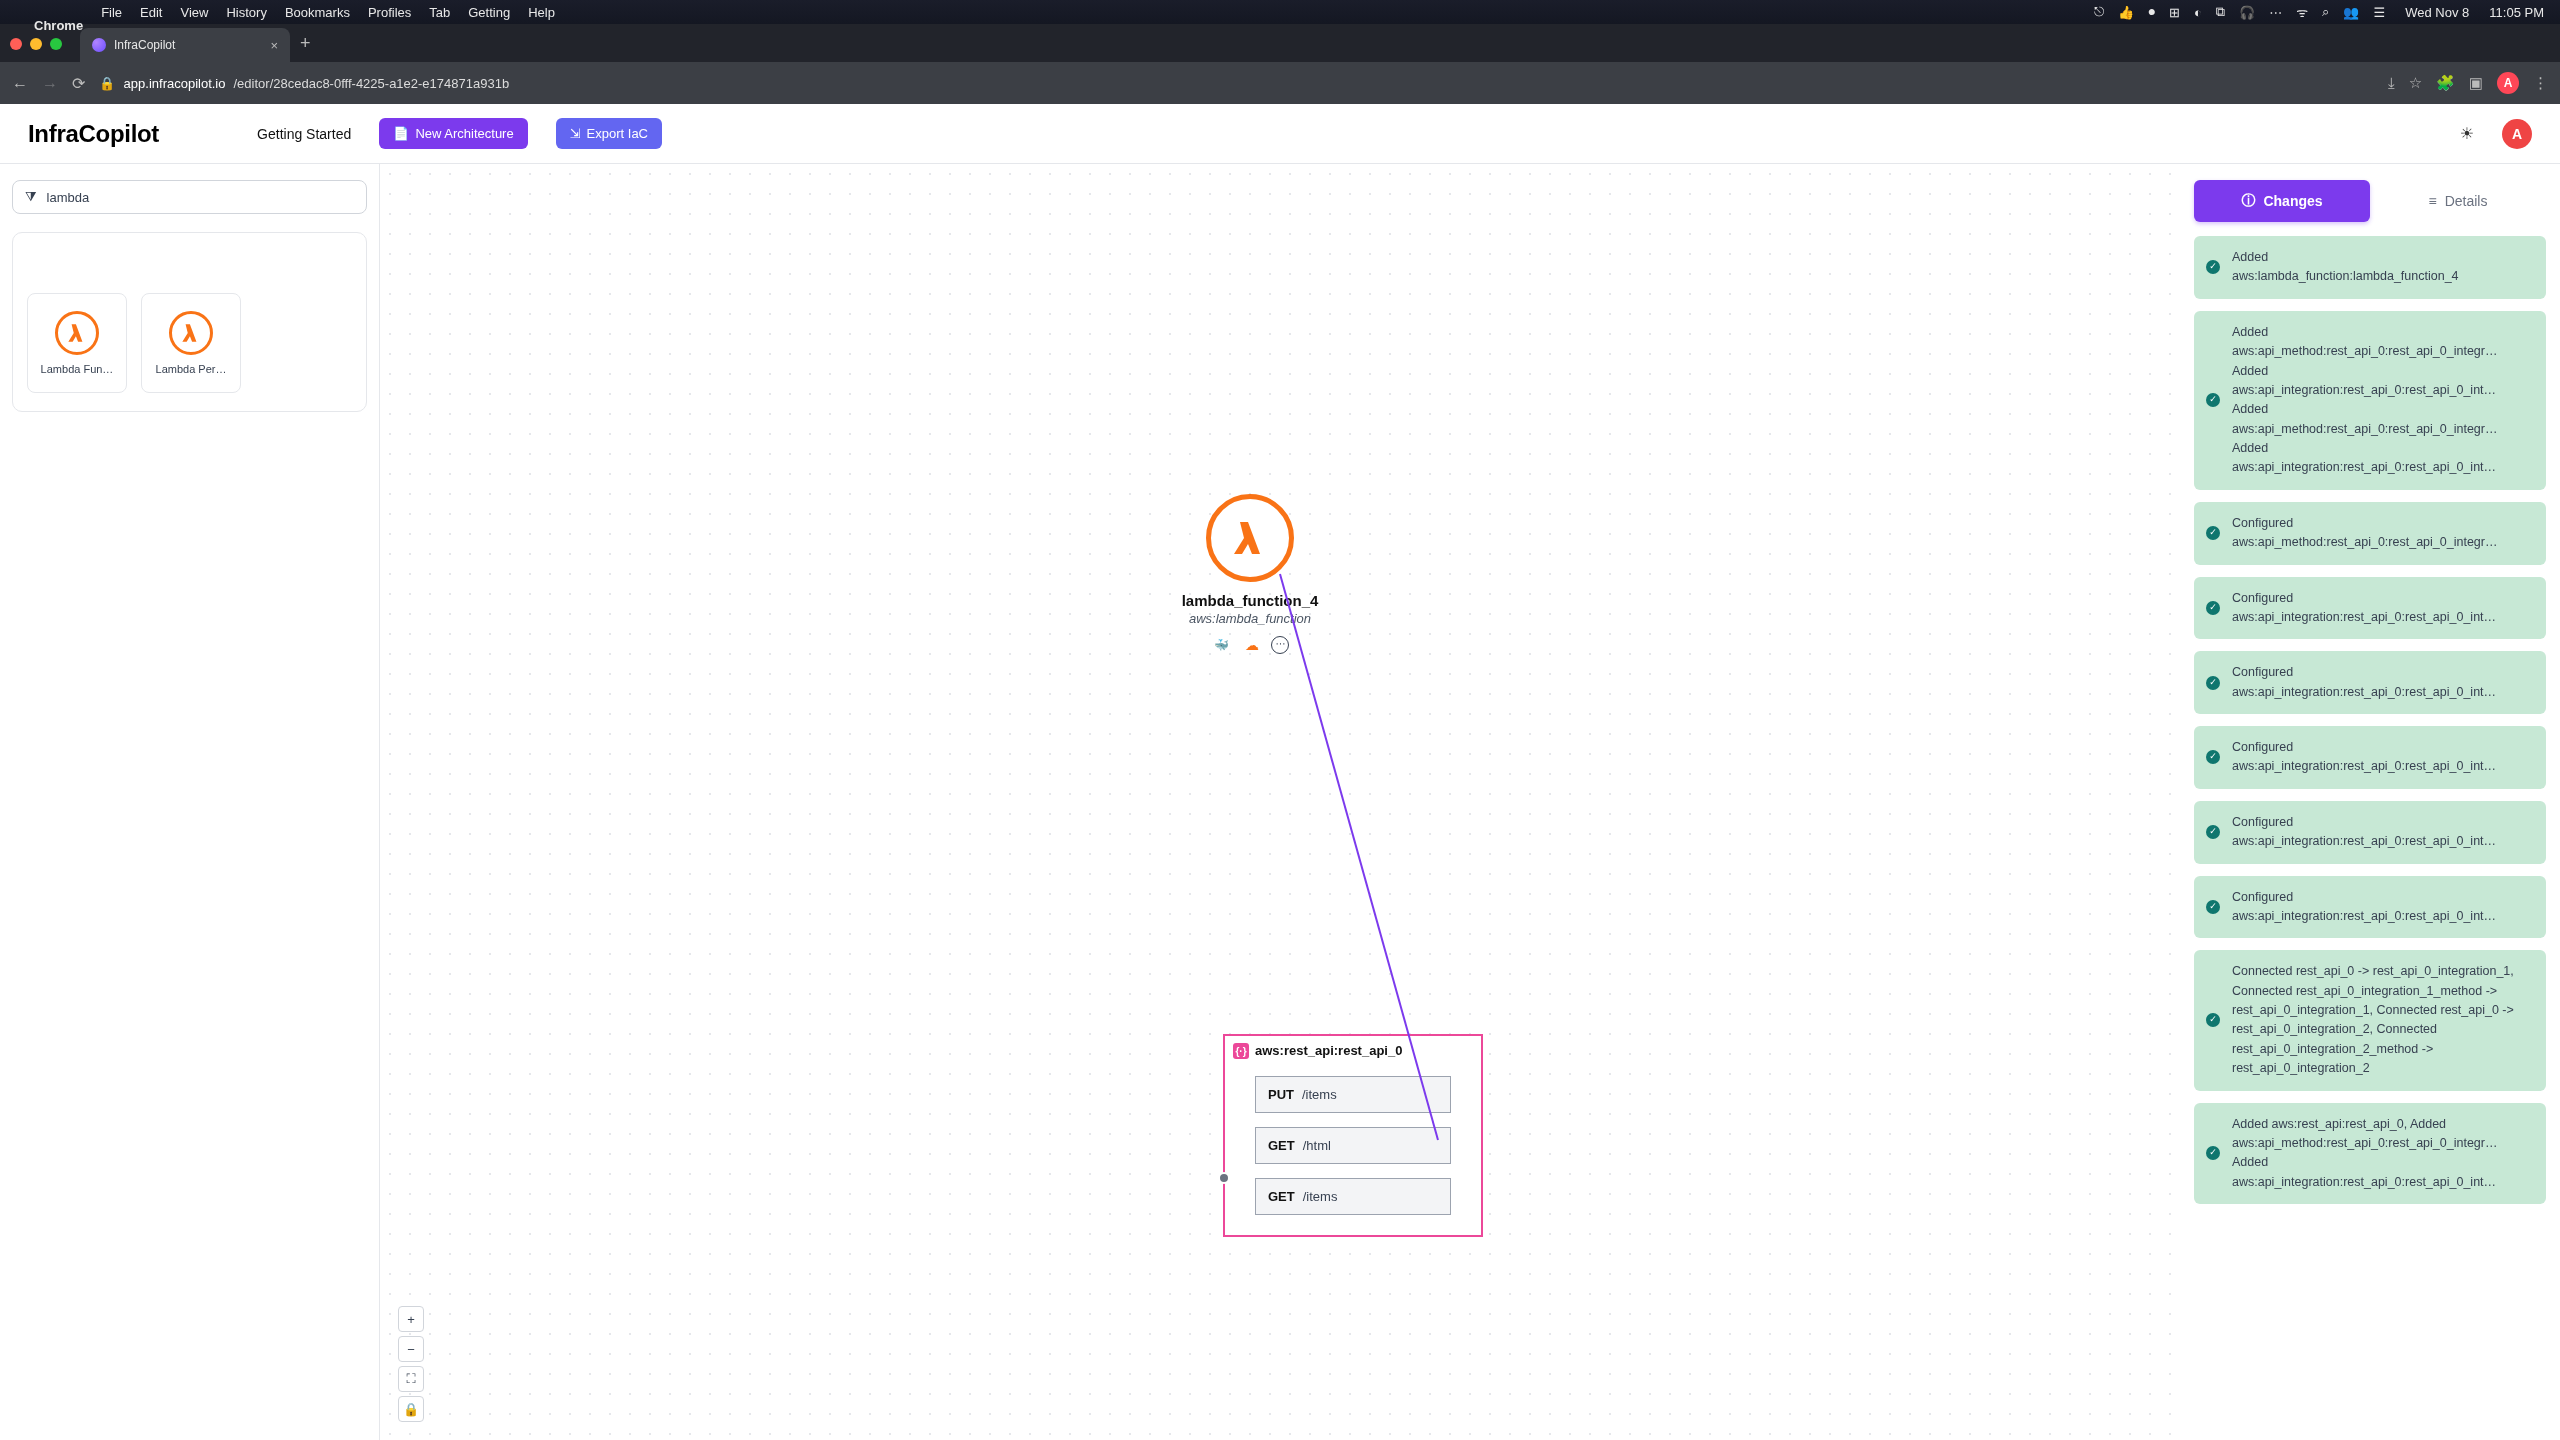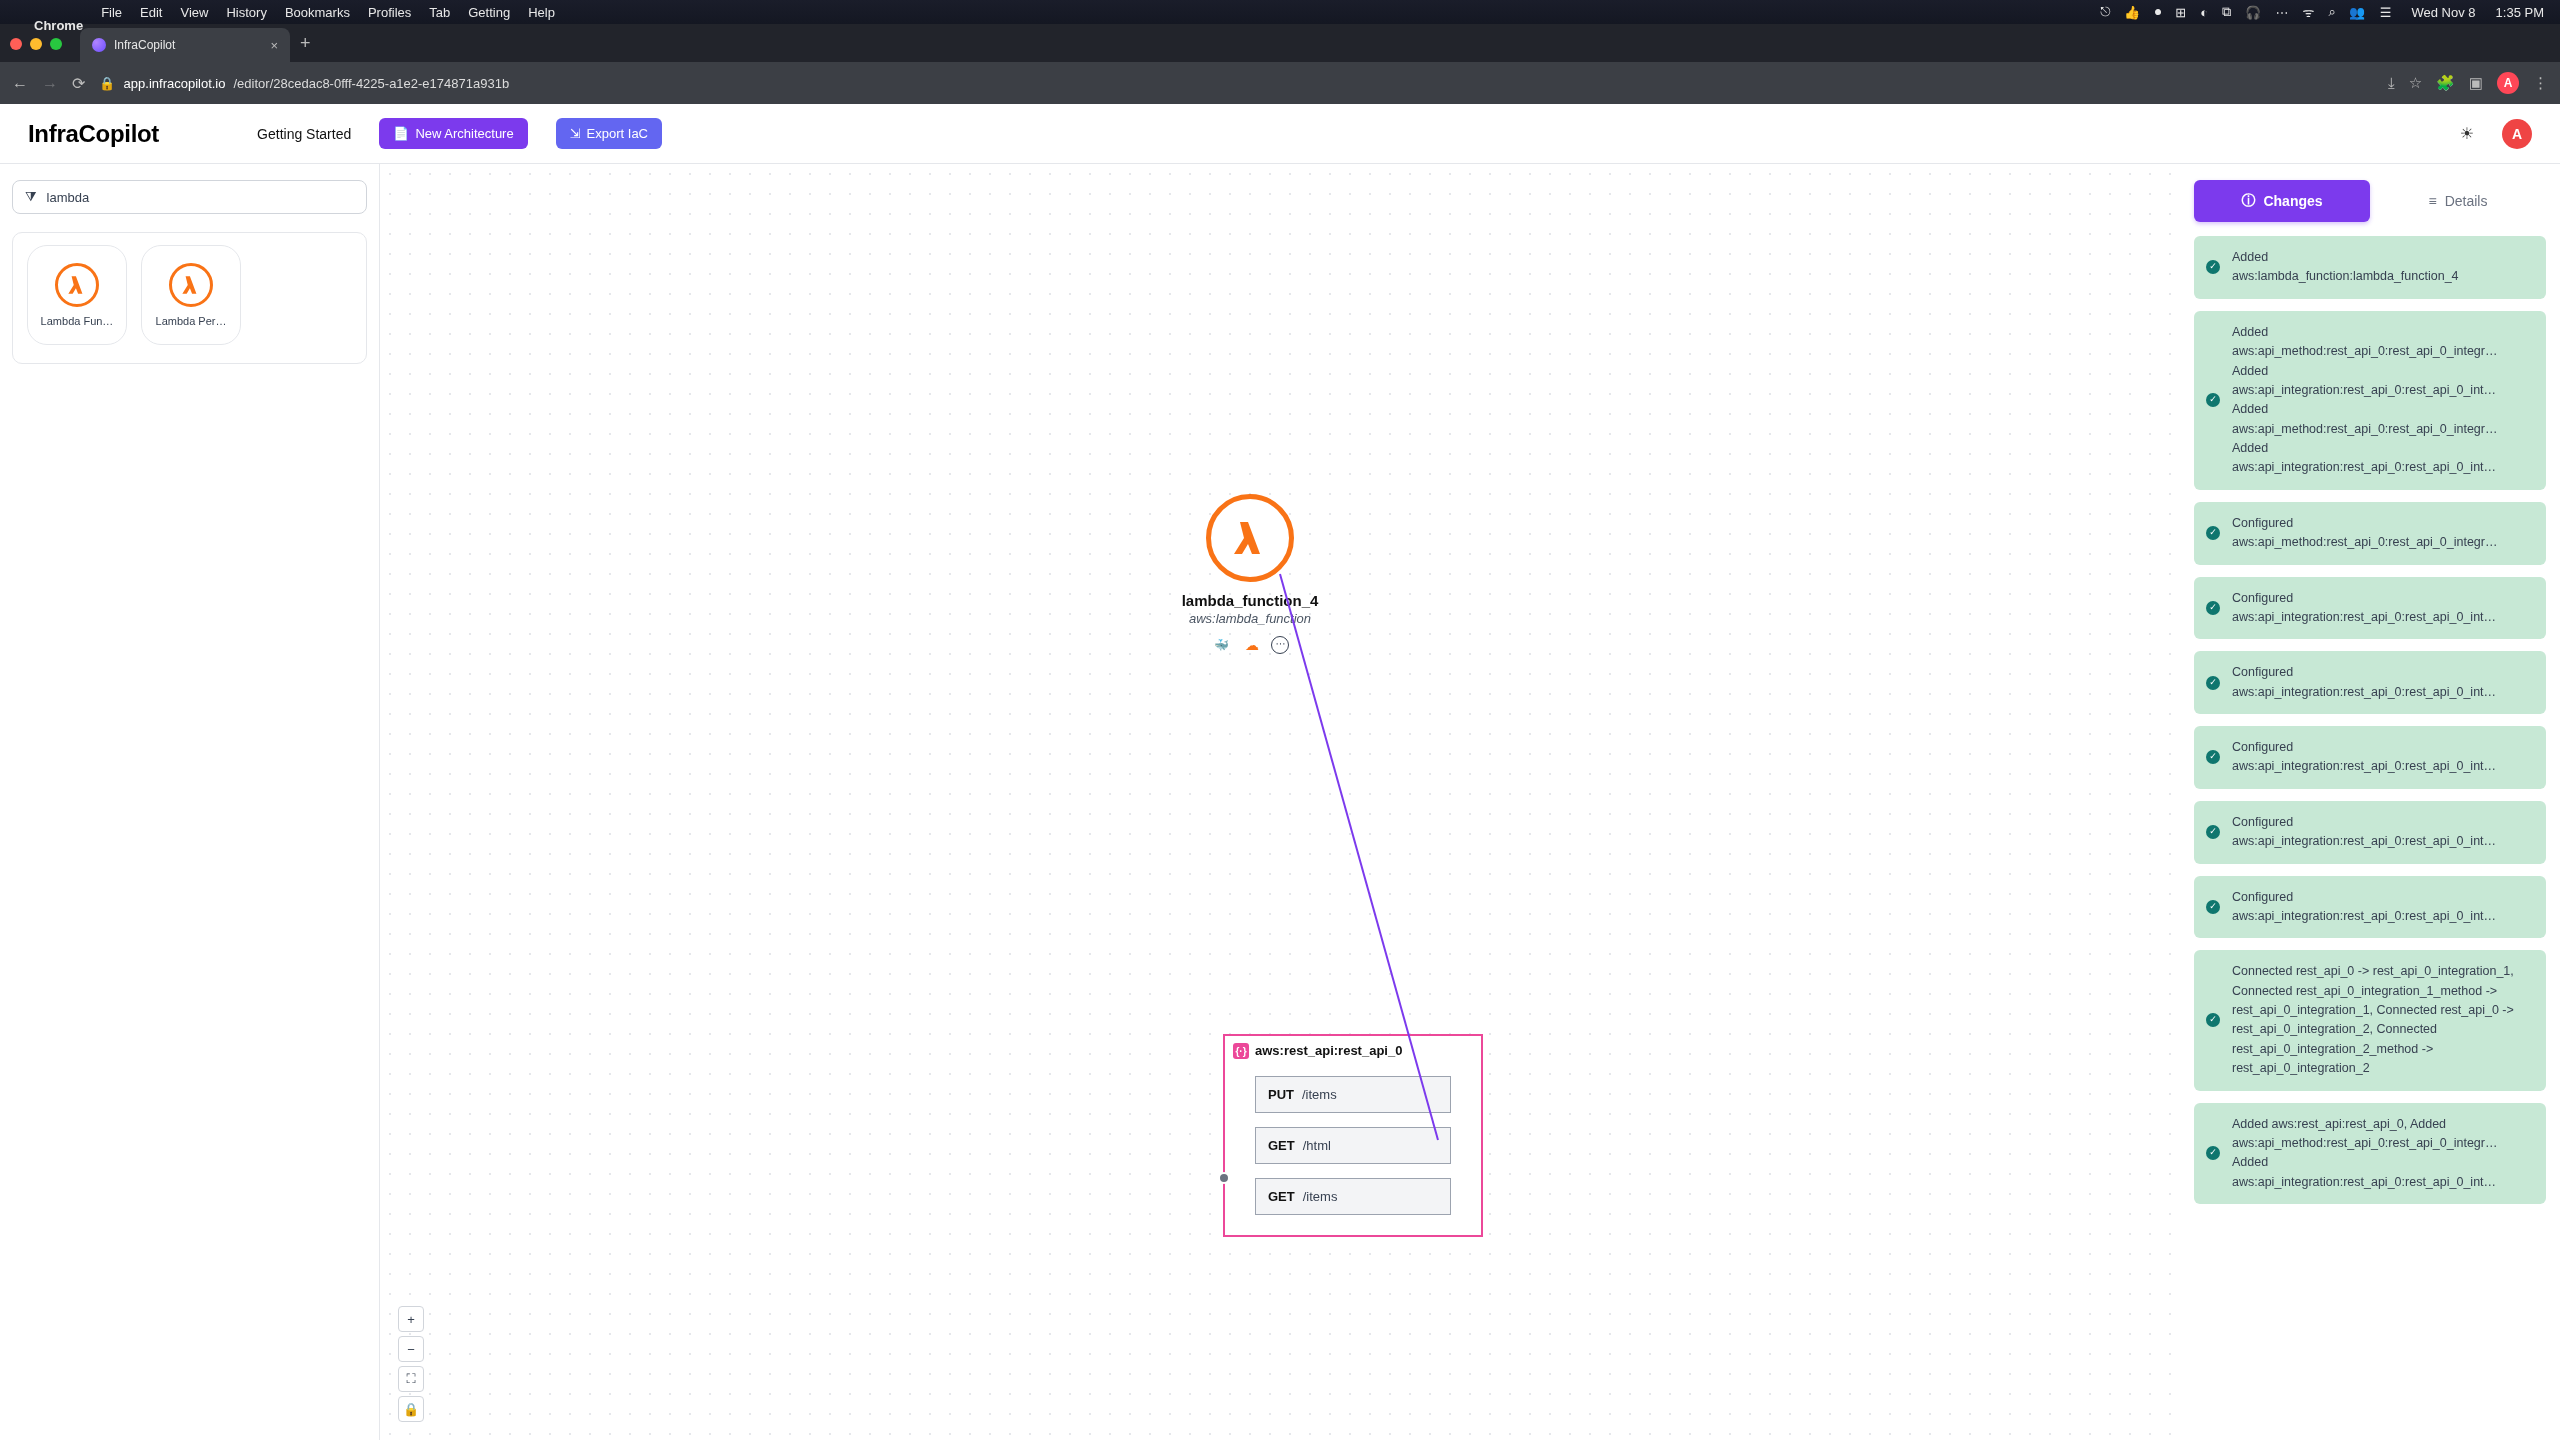--- a/index.html
+++ b/index.html
@@ -53,21 +53,21 @@
 .sidebar { width: 380px; border-right:1px solid #e5e7eb; padding: 16px 12px; overflow:auto; }
 .search-box { display:flex; align-items:center; gap:10px; border:1px solid #d1d5db; border-radius:8px; padding:8px 12px; font-size:13px; color:#374151; }
 .search-box input { border:none; outline:none; flex:1; font-size:13px; color:#374151; }
 .cat { border:1px solid #e5e7eb; border-radius:10px; margin-top: 18px; overflow:hidden; }
 .cat-header { display:flex; align-items:center; gap:10px; padding: 14px 14px; cursor:pointer; }
 .cat-header .cat-ico { width:20px; height:14px; display:flex; align-items:center; justify-content:center; }
 .cat-header .name { font-weight:600; font-size:14px; }
 .cat-header .count { font-size:11px; background:#eef2ff; color:#4338ca; padding:1px 7px; border-radius:10px; }
 .cat-header .caret { margin-left:auto; font-size:14px; color:#111; }
 .cat-body { display:flex; gap:14px; padding: 12px 14px 18px; }
-.res-card { width:100px; height:100px; border:1px solid #e5e7eb; border-radius:20px; display:flex; flex-direction:column; align-items:center; justify-content:center; font-size:11px; color:#374151; cursor:grab; }
+.res-card { width:100px; height:100px; border:1px solid #e5e7eb; border-radius:8px; display:flex; flex-direction:column; align-items:center; justify-content:center; font-size:11px; color:#374151; cursor:grab;margin-top:48px; }
 .res-card .lamicon { width:44px; height:44px; border:3px solid #f97316; border-radius:50%; display:flex; align-items:center; justify-content:center; color:#f97316; font-size:20px; margin-bottom:8px; }
 .res-card .lbl { white-space:nowrap; overflow:hidden; text-overflow:ellipsis; width: 88px; text-align:center; }
 .k8s-ico { width:16px;height:16px;border-radius:4px; background: linear-gradient(135deg,#3970e4,#2a5bc7); display:inline-block; }
 
 
 .canvas-wrap { flex:1; position:relative; background-color:#fff; background-image: radial-gradient(#e5e7eb 1px, transparent 1px); background-size: 20px 20px; }
 .canvas-controls { position:absolute; left:18px; bottom:18px; display:flex; flex-direction:column; gap:4px; }
 .canvas-controls button { width:26px; height:26px; border:1px solid #d1d5db; background:#fff; border-radius:4px; font-size:13px; color:#374151; cursor:pointer; }
 
 
@@ -131,21 +131,21 @@
     <span>⊞</span>
     <span>◐</span>
     <span>⧉</span>
     <span>🎧</span>
     <span>⋯</span>
     <span>ᯤ</span>
     <span>⌕</span>
     <span>👥</span>
     <span>☰</span>
     <span class="clock">Wed Nov 8</span>
-    <span class="clock">1:35 PM</span>
+    <span class="clock">11:05 PM</span>
   </div>
 </div>
 
 <div class="chrome-tabs">
   <div class="traffic-lights">
     <div class="dot red"></div>
     <div class="dot yellow"></div>
     <div class="dot green"></div>
   </div>
   <div class="tab">

